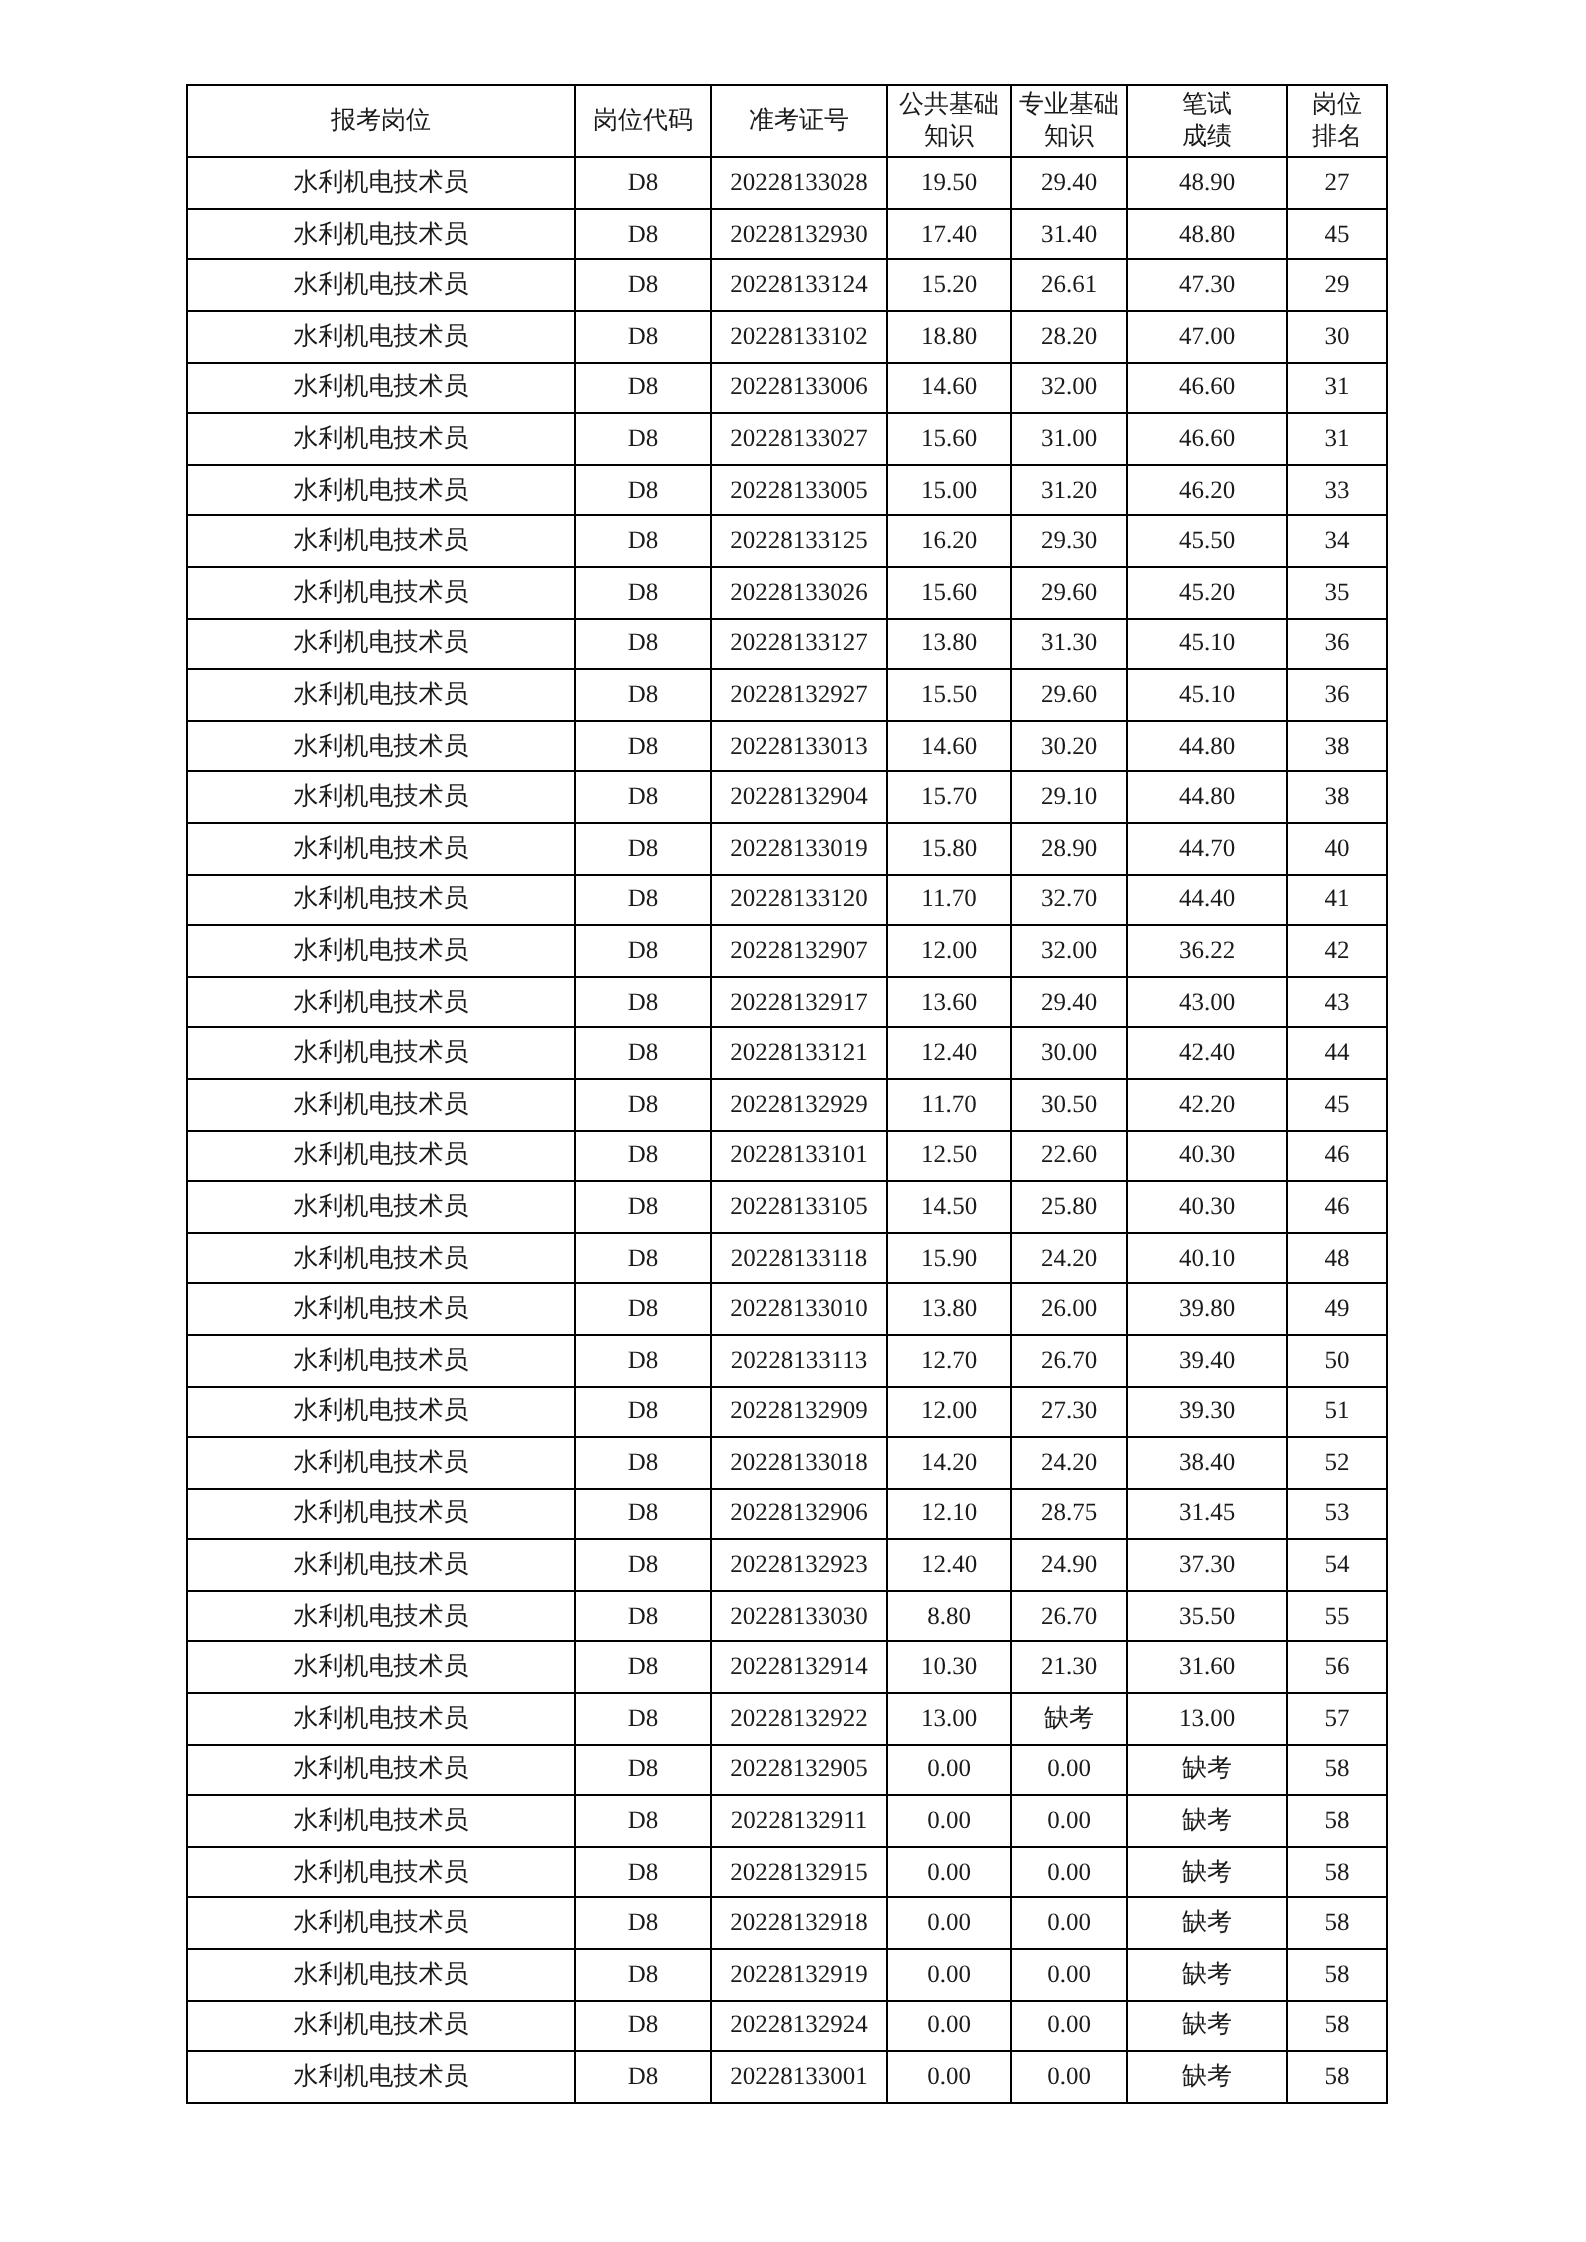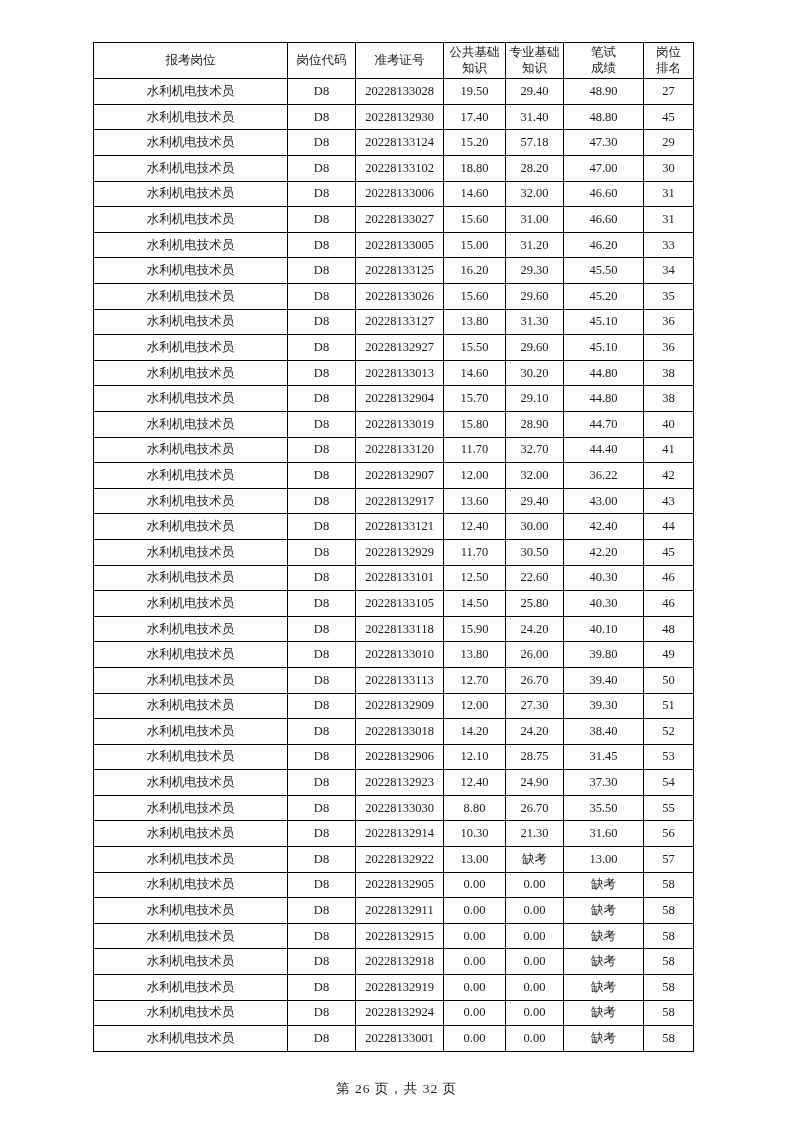--- a/index.html
+++ b/index.html
@@ -114,21 +114,21 @@
           <td>17.40</td>
           <td>31.40</td>
           <td>48.80</td>
           <td>45</td>
         </tr>
         <tr>
           <td>水利机电技术员</td>
           <td>D8</td>
           <td>20228133124</td>
           <td>15.20</td>
-          <td>57.18</td>
+          <td>26.61</td>
           <td>47.30</td>
           <td>29</td>
         </tr>
         <tr>
           <td>水利机电技术员</td>
           <td>D8</td>
           <td>20228133102</td>
           <td>18.80</td>
           <td>28.20</td>
           <td>47.00</td>
@@ -436,15 +436,14 @@
           <td>D8</td>
           <td>20228133001</td>
           <td>0.00</td>
           <td>0.00</td>
           <td>缺考</td>
           <td>58</td>
         </tr>
       </tbody>
   </table>
 
-  <div class="page-footer">第 26 页，共 32 页</div>
 
 </div>
 
 </body></html>

